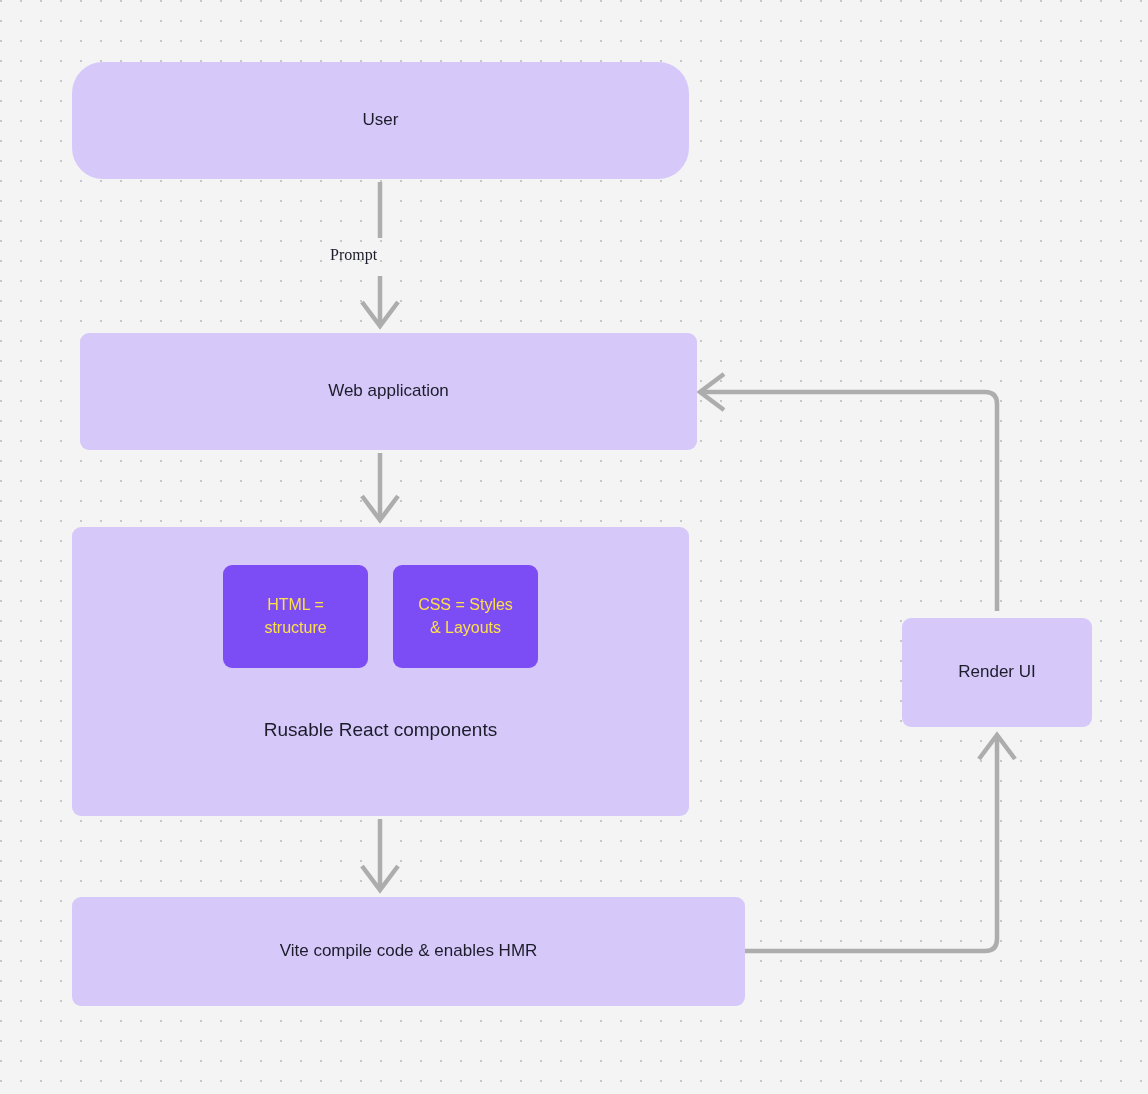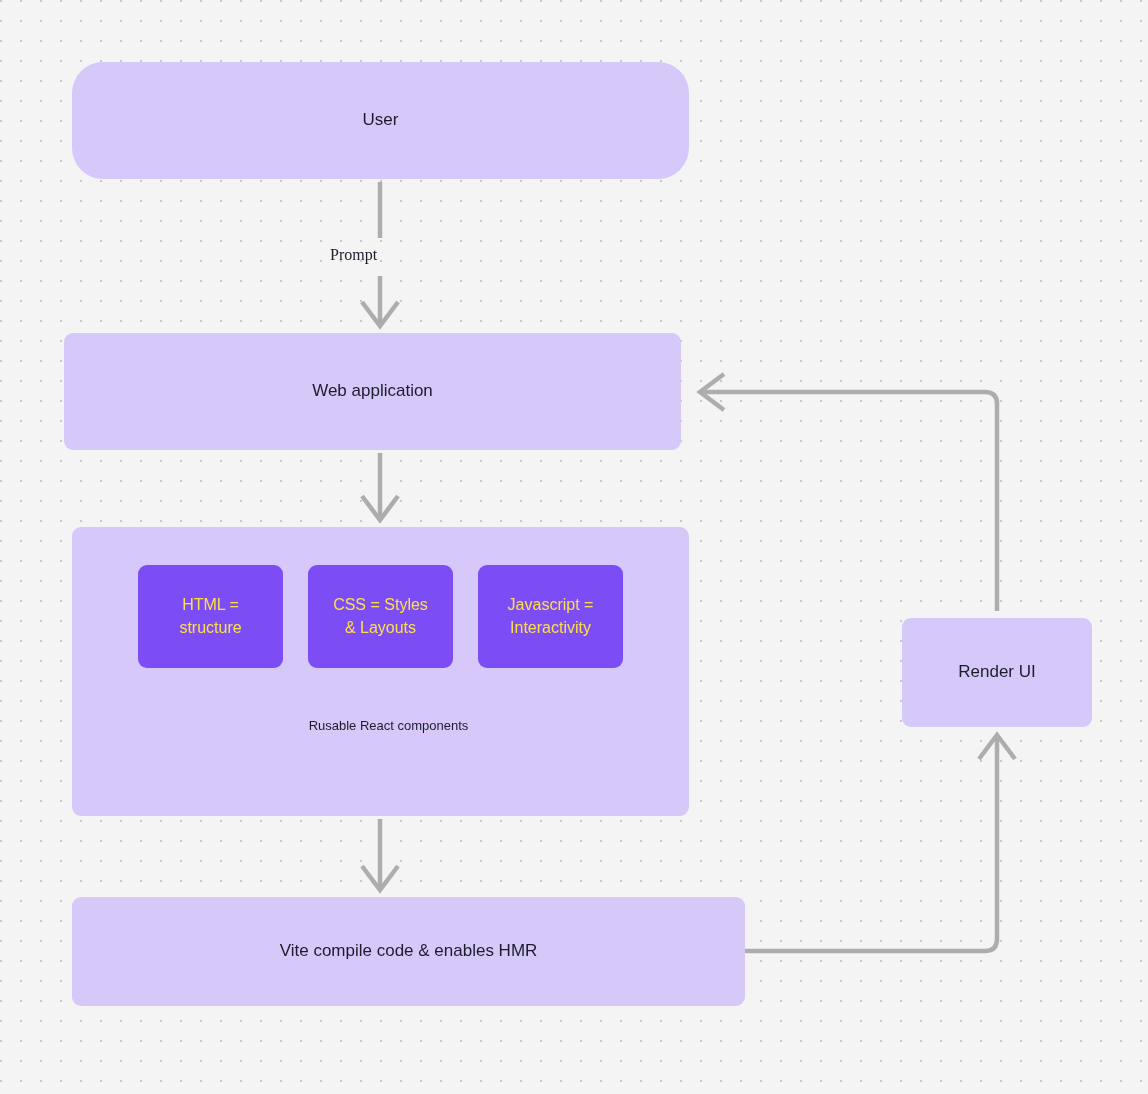--- a/index.html
+++ b/index.html
@@ -32,21 +32,21 @@
     font-size: 17px;
     line-height: 1.35;
     text-align: center;
     box-sizing: border-box;
   }
   .node-label {
     display: block;
     white-space: pre-line;
   }
   #node-user      { left: 72px;  top: 62px;  width: 617px; height: 117px; border-radius: 31px; }
-  #node-webapp    { left: 64px;  top: 333px; width: 617px; height: 117px; }
+  #node-webapp    { left: 80px;  top: 333px; width: 617px; height: 117px; }
   #node-components{ left: 72px;  top: 527px; width: 617px; height: 289px;
                     display: block; }
   #node-vite      { left: 72px;  top: 897px; width: 673px; height: 109px; }
   #node-render    { left: 902px; top: 618px; width: 190px; height: 109px; }
 
   .sub-row {
     position: absolute;
     left: 0;
     top: 38px;
     width: 100%;
@@ -63,25 +63,25 @@
     align-items: center;
     justify-content: center;
     color: #fde047;
     font-size: 16px;
     line-height: 1.38;
     text-align: center;
     box-sizing: border-box;
   }
   .sub-caption {
     position: absolute;
-    left: 8px;
+    left: 0;
     top: 190px;
     width: 100%;
     text-align: center;
-    font-size: 13px;
+    font-size: 19px;
     color: #1c1c2b;
   }
 
   .edge-label {
     position: absolute;
     font-size: 16px;
     color: #1c1c2b;
     background: transparent;
     white-space: nowrap;
     font-family: Liberation Serif, serif;
@@ -149,24 +149,20 @@
   <div class="node" id="node-components">
     <div class="sub-row">
       <div class="sub-node">
         <span class="node-label">HTML =
 structure</span>
       </div>
       <div class="sub-node">
         <span class="node-label">CSS = Styles
 &amp; Layouts</span>
       </div>
-      <div class="sub-node">
-        <span class="node-label">Javascript =
-Interactivity</span>
-      </div>
     </div>
     <div class="sub-caption">Rusable React components</div>
   </div>
 
   <div class="node" id="node-vite">
     <span class="node-label">Vite compile code &amp; enables HMR</span>
   </div>
 
   <div class="node" id="node-render">
     <span class="node-label">Render UI</span>

